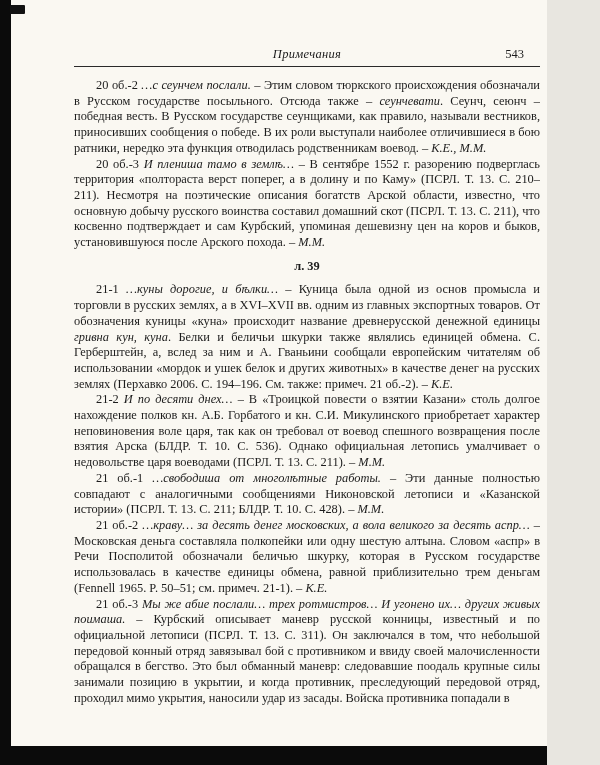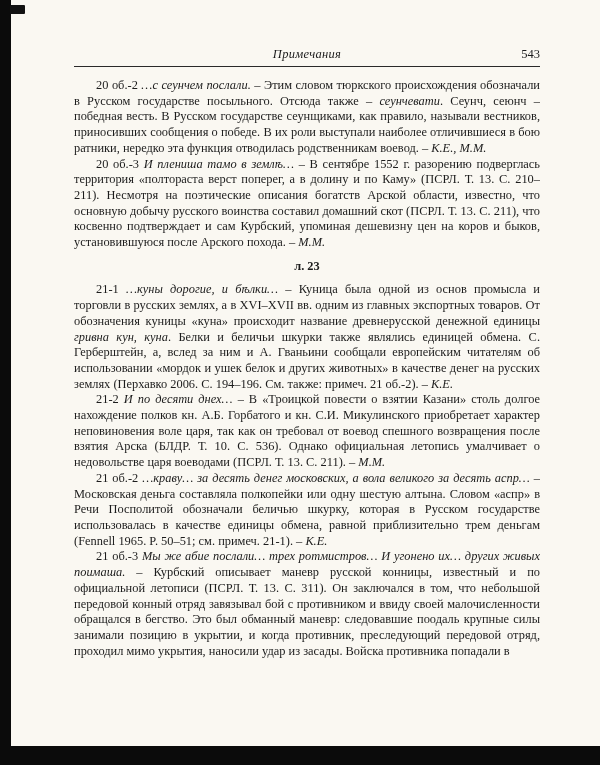--- a/index.html
+++ b/index.html
@@ -7,21 +7,21 @@
     --edge:#0b0b0b;
     --ink:#1c1c1c;
   }
   html,body{margin:0;padding:0;}
   body{
     width:600px;height:765px;overflow:hidden;
     background:#e8e6e0;
     font-family:"Liberation Serif","DejaVu Serif",serif;
   }
   .scan-page{
-    position:relative;width:600px;height:765px;overflow:hidden;
+    position:relative;width:547px;height:765px;overflow:hidden;
     background:var(--page-bg);
   }
   .edge-left{
     position:absolute;left:0;top:0;width:11px;height:100%;
     background:var(--edge);
   }
   .edge-bottom{
     position:absolute;left:0;bottom:0;width:100%;height:19px;
     background:var(--edge);
   }
@@ -31,21 +31,21 @@
   }
   .page-inner{
     position:absolute;left:74px;top:46px;width:466px;
     color:var(--ink);
   }
   .running-head{
     position:relative;height:17px;
     font-size:12.5px;line-height:17px;text-align:center;
   }
   .rh-title{font-style:italic;letter-spacing:0.3px;}
-  .rh-page{position:absolute;right:0;top:0;font-style:normal;}
+  .rh-page{position:absolute;right:16px;top:0;font-style:normal;}
   .rule{
     border:none;border-top:1px solid #2a2a2a;
     margin:3px 0 0 0;height:0;
   }
   .page-body{
     margin-top:11px;
     font-size:12.4px;line-height:15.7px;
     text-align:justify;
     color:var(--ink);
   }
@@ -66,22 +66,23 @@
 
   <div class="page-inner">
     <div class="running-head">
       <span class="rh-title">Примечания</span>
       <span class="rh-page">543</span>
     </div>
     <hr class="rule">
     <div class="page-body">
         <p class="para indent"><span>20 об.-2 </span><em>…с сеунчем послали.</em><span> – Этим словом тюркского происхождения обозначали в Русском государстве посыльного. Отсюда также – </span><em>сеунчевати</em><span>. Сеунч, сеюнч – победная весть. В Русском государстве сеунщиками, как правило, называли вестников, приносивших сообщения о победе. В их роли выступали наиболее отличившиеся в бою ратники, нередко эта функция отводилась родственникам воевод. – </span><em>К.Е., М.М.</em></p>
         <p class="para indent"><span>20 об.-3 </span><em>И плениша тамо в землѣ…</em><span> – В сентябре 1552 г. разорению подверглась территория «полтораста верст поперег, а в долину и по Каму» (ПСРЛ. Т. 13. С. 210–211). Несмотря на поэтические описания богатств Арской области, известно, что основную добычу русского воинства составил домашний скот (ПСРЛ. Т. 13. С. 211), что косвенно подтверждает и сам Курбский, упоминая дешевизну цен на коров и быков, установившуюся после Арского похода. – </span><em>М.М.</em></p>
-        <p class="folio-heading">л. 23</p>
+        <p class="folio-heading">л. 39</p>
         <p class="para indent"><span>21-1 </span><em>…куны дорогие, и бѣлки…</em><span> – Куница была одной из основ промысла и торговли в русских землях, а в XVI–XVII вв. одним из главных экспортных товаров. От обозначения куницы «куна» происходит название древнерусской денежной единицы </span><em>гривна кун, куна</em><span>. Белки и беличьи шкурки также являлись единицей обмена. С. Герберштейн, а, вслед за ним и А. Гваньини сообщали европейским читателям об использовании «мордок и ушек белок и других животных» в качестве денег на русских землях (Перхавко 2006. С. 194–196. См. также: примеч. 21 об.-2). – </span><em>К.Е.</em></p>
         <p class="para indent"><span>21-2 </span><em>И по десяти днех…</em><span> – В «Троицкой повести о взятии Казани» столь долгое нахождение полков кн. А.Б. Горбатого и кн. С.И. Микулинского приобретает характер неповиновения воле царя, так как он требовал от воевод спешного возвращения после взятия Арска (БЛДР. Т. 10. С. 536). Однако официальная летопись умалчивает о недовольстве царя воеводами (ПСРЛ. Т. 13. С. 211). – </span><em>М.М.</em></p>
+        <p class="para indent"><span>21 об.-1 </span><em>…свободиша от многолѣтные работы.</em><span> – Эти данные полностью совпадают с аналогичными сообщениями Никоновской летописи и «Казанской истории» (ПСРЛ. Т. 13. С. 211; БЛДР. Т. 10. С. 428). – </span><em>М.М.</em></p>
         <p class="para indent"><span>21 об.-2 </span><em>…краву… за десять денег московских, а вола великого за десять аспр…</em><span> – Московская деньга составляла полкопейки или одну шестую алтына. Словом «аспр» в Речи Посполитой обозначали беличью шкурку, которая в Русском государстве использовалась в качестве единицы обмена, равной приблизительно трем деньгам (Fennell 1965. P. 50–51; см. примеч. 21-1). – </span><em>К.Е.</em></p>
         <p class="para indent"><span>21 об.-3 </span><em>Мы же абие послали… трех ротмистров… И угонено их… других живых поимаша.</em><span> – Курбский описывает маневр русской конницы, известный и по официальной летописи (ПСРЛ. Т. 13. С. 311). Он заключался в том, что небольшой передовой конный отряд завязывал бой с противником и ввиду своей малочисленности обращался в бегство. Это был обманный маневр: следовавшие поодаль крупные силы занимали позицию в укрытии, и когда противник, преследующий передовой отряд, проходил мимо укрытия, наносили удар из засады. Войска противника попадали в</span></p>
       </div>
   </div>
 
   <div class="edge-bottom"></div>
 </div>
 
 </body></html>

